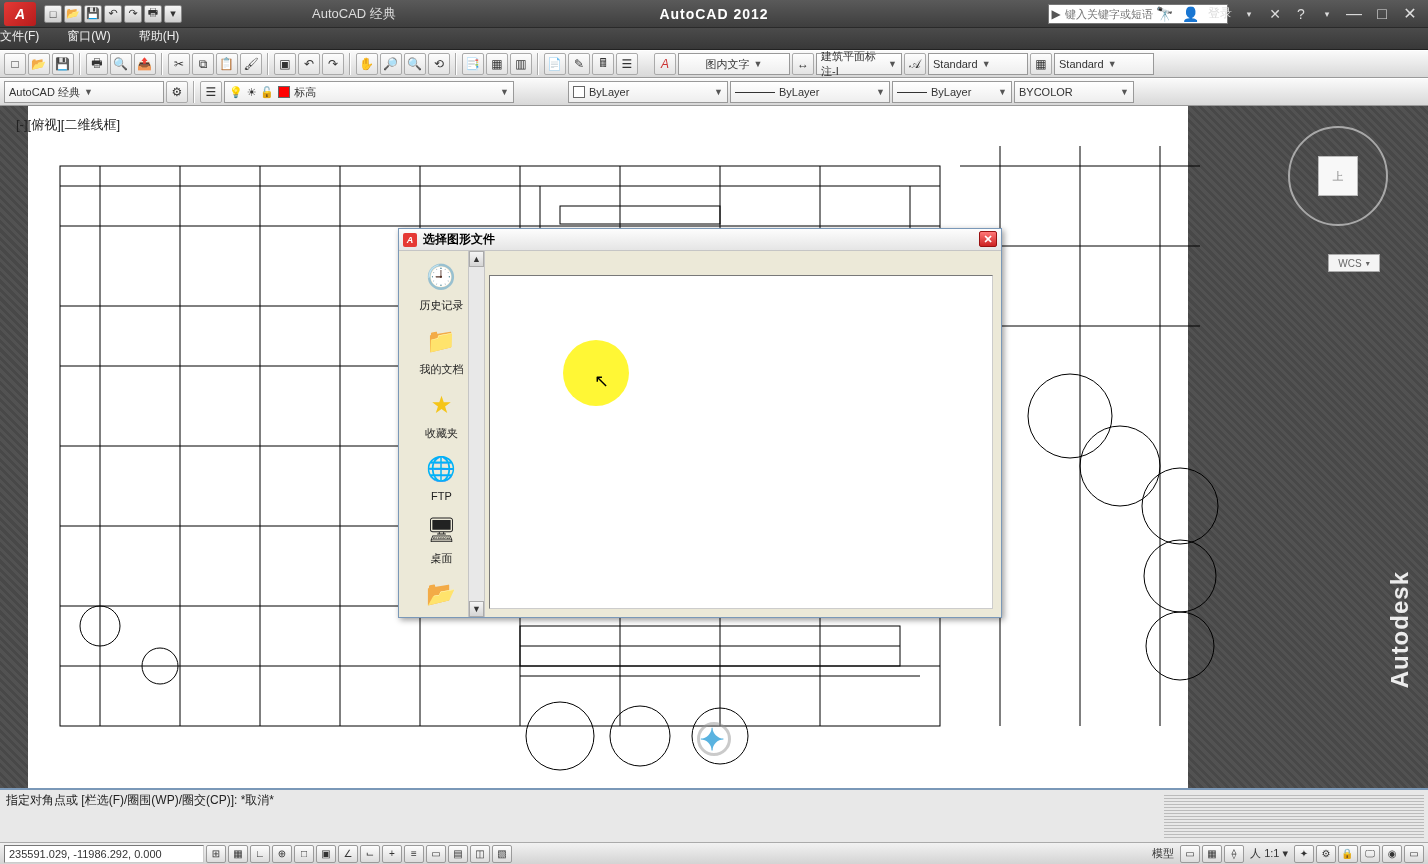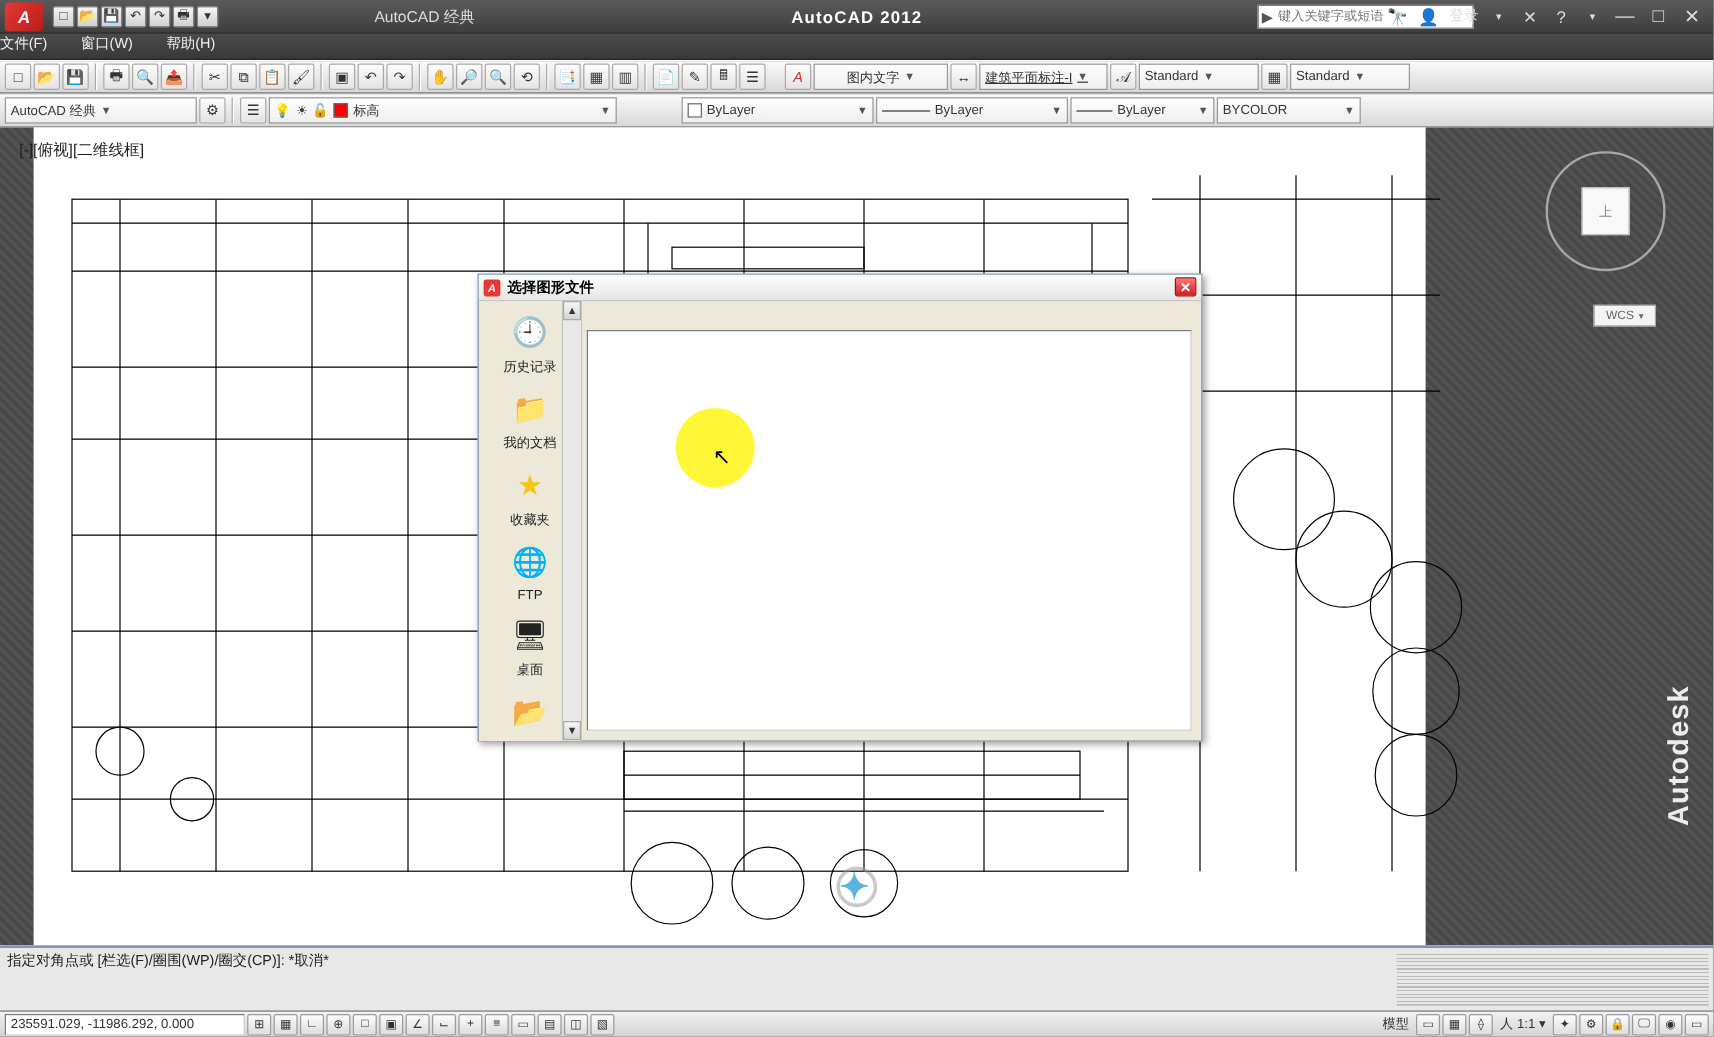--- a/index.html
+++ b/index.html
@@ -157,21 +157,21 @@
   <div class="tb-btn">✎</div>
   <div class="tb-btn">🖩</div>
   <div class="tb-btn">☰</div>
   <div style="width:12px;"></div>
   <div class="tb-btn" style="color:#c33;font-style:italic;">A</div>
   <div class="tb-combo" style="width:112px;justify-content:center;">
       <span>图内文字</span>
       <span class="dd">▼</span>
     </div>
   <div class="tb-btn">↔</div>
-  <div class="tb-combo" style="width:107px;text-decoration:underline;">
+  <div class="tb-combo" style="width:86px;">
       <span>建筑平面标注-I</span>
       <span class="dd">▼</span>
     </div>
   <div class="tb-btn">𝒜</div>
   <div class="tb-combo" style="width:100px;">
       <span>Standard</span>
       <span class="dd">▼</span>
     </div>
   <div class="tb-btn">▦</div>
   <div class="tb-combo" style="width:100px;">

